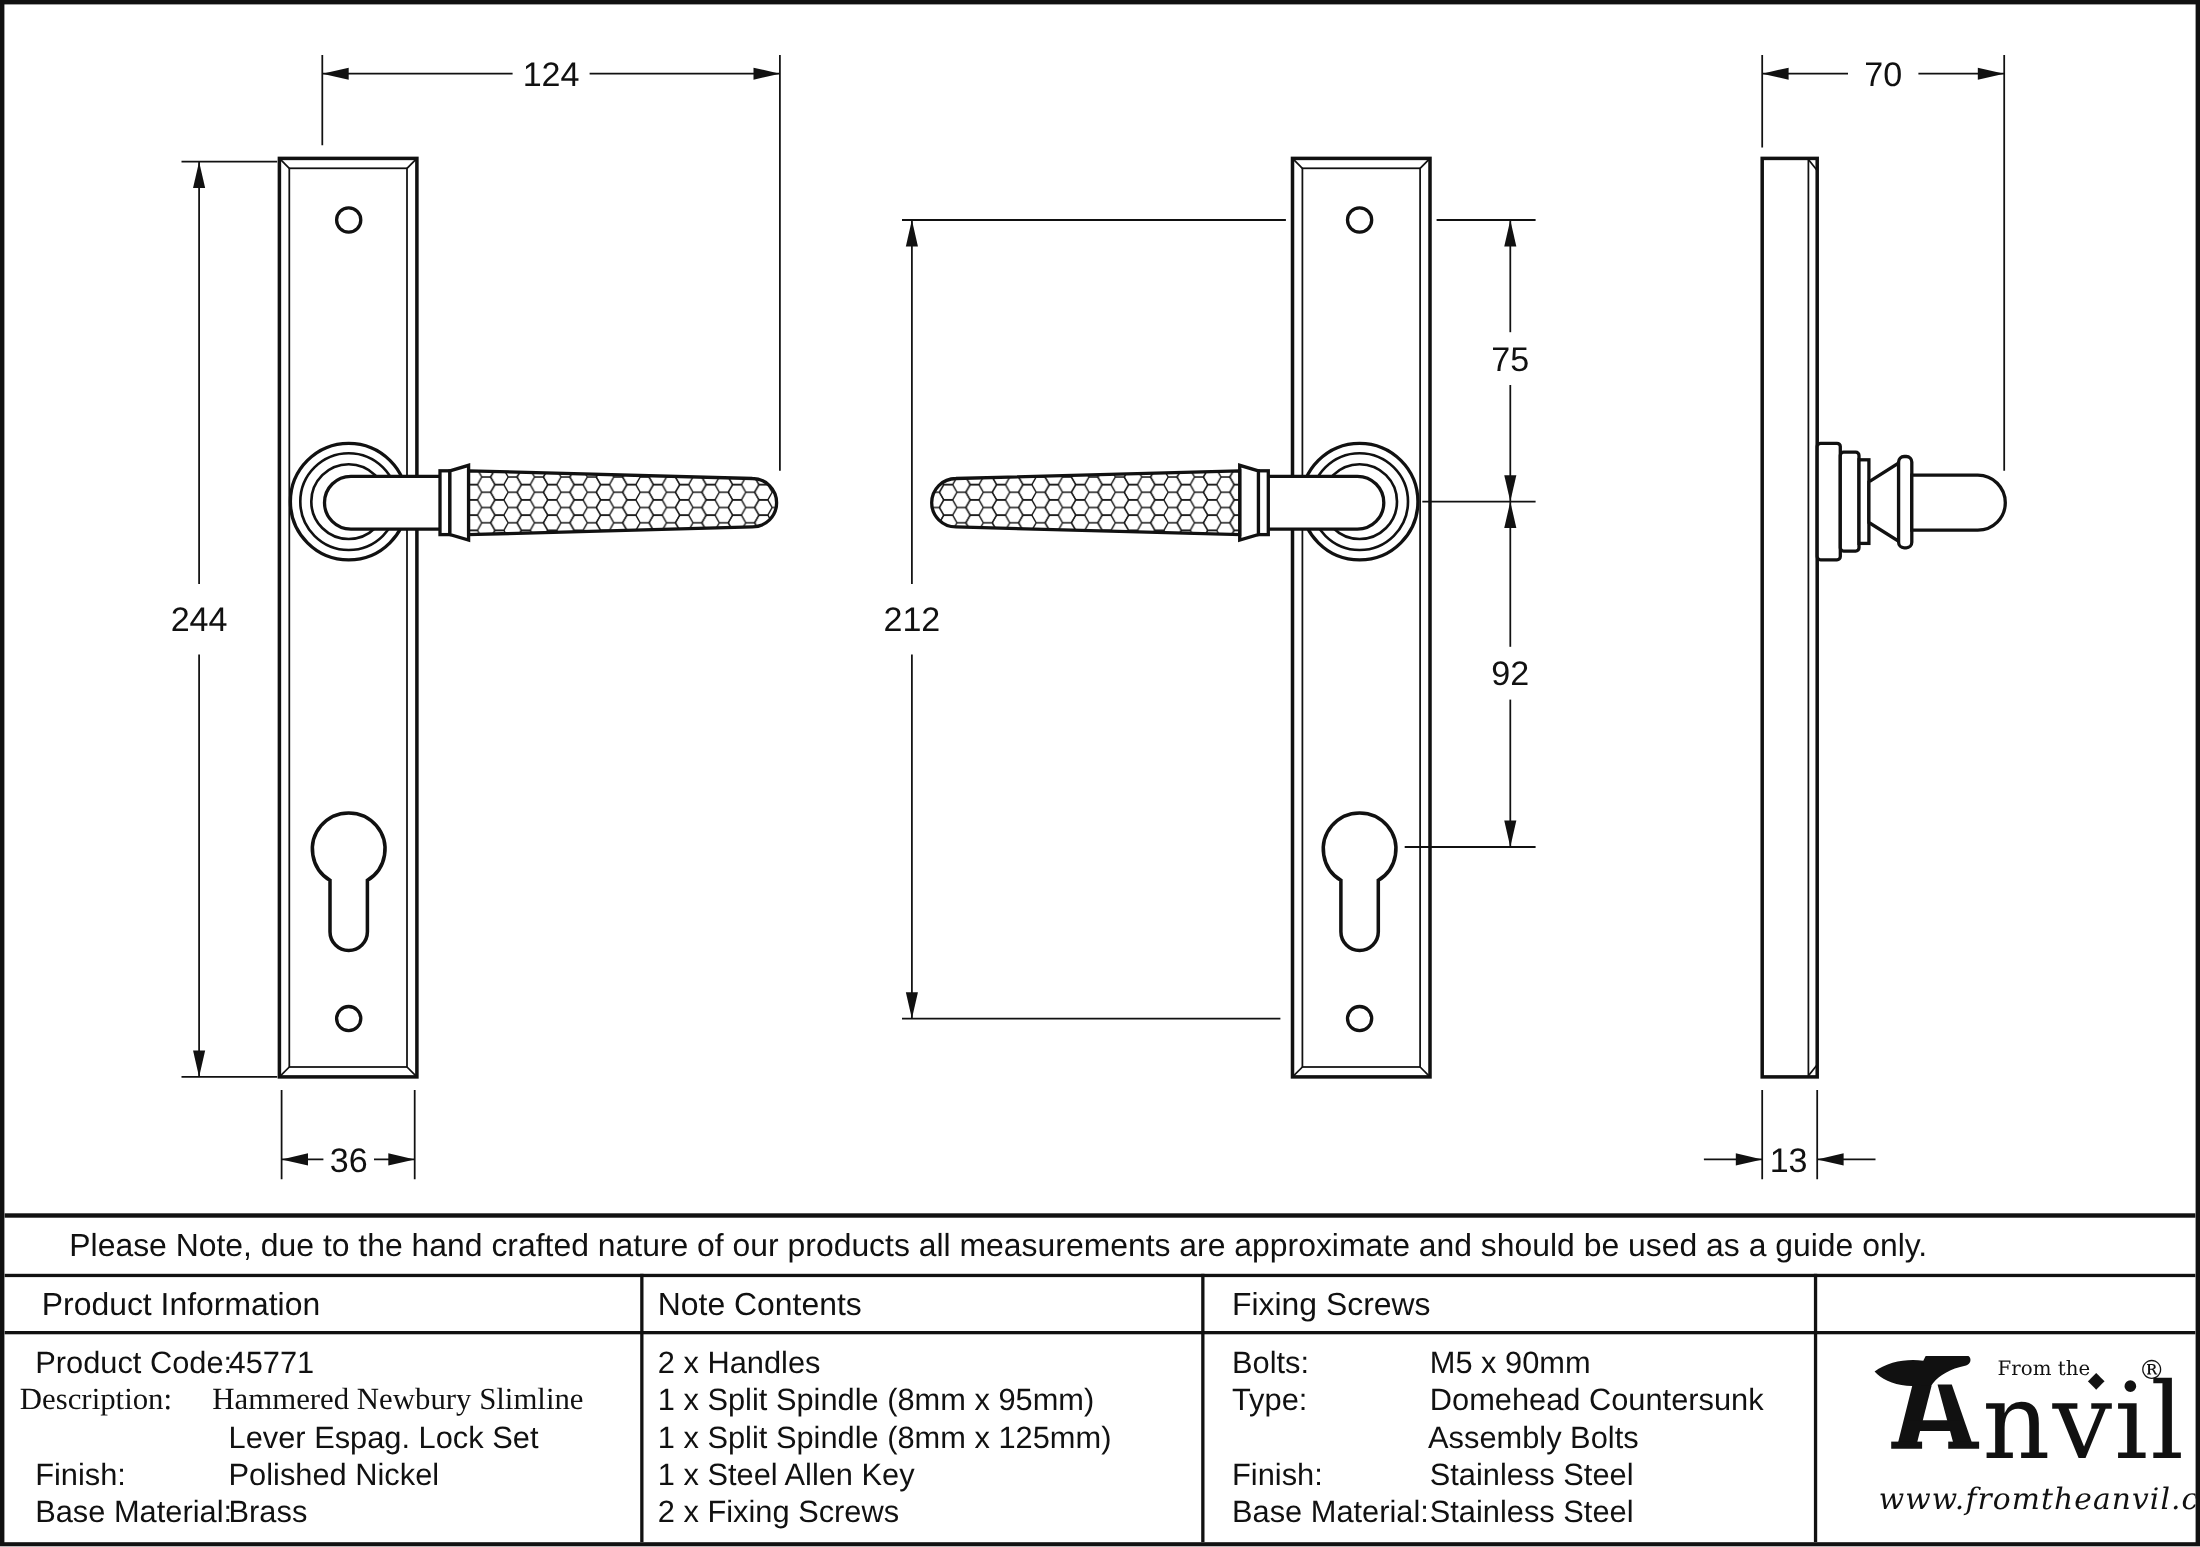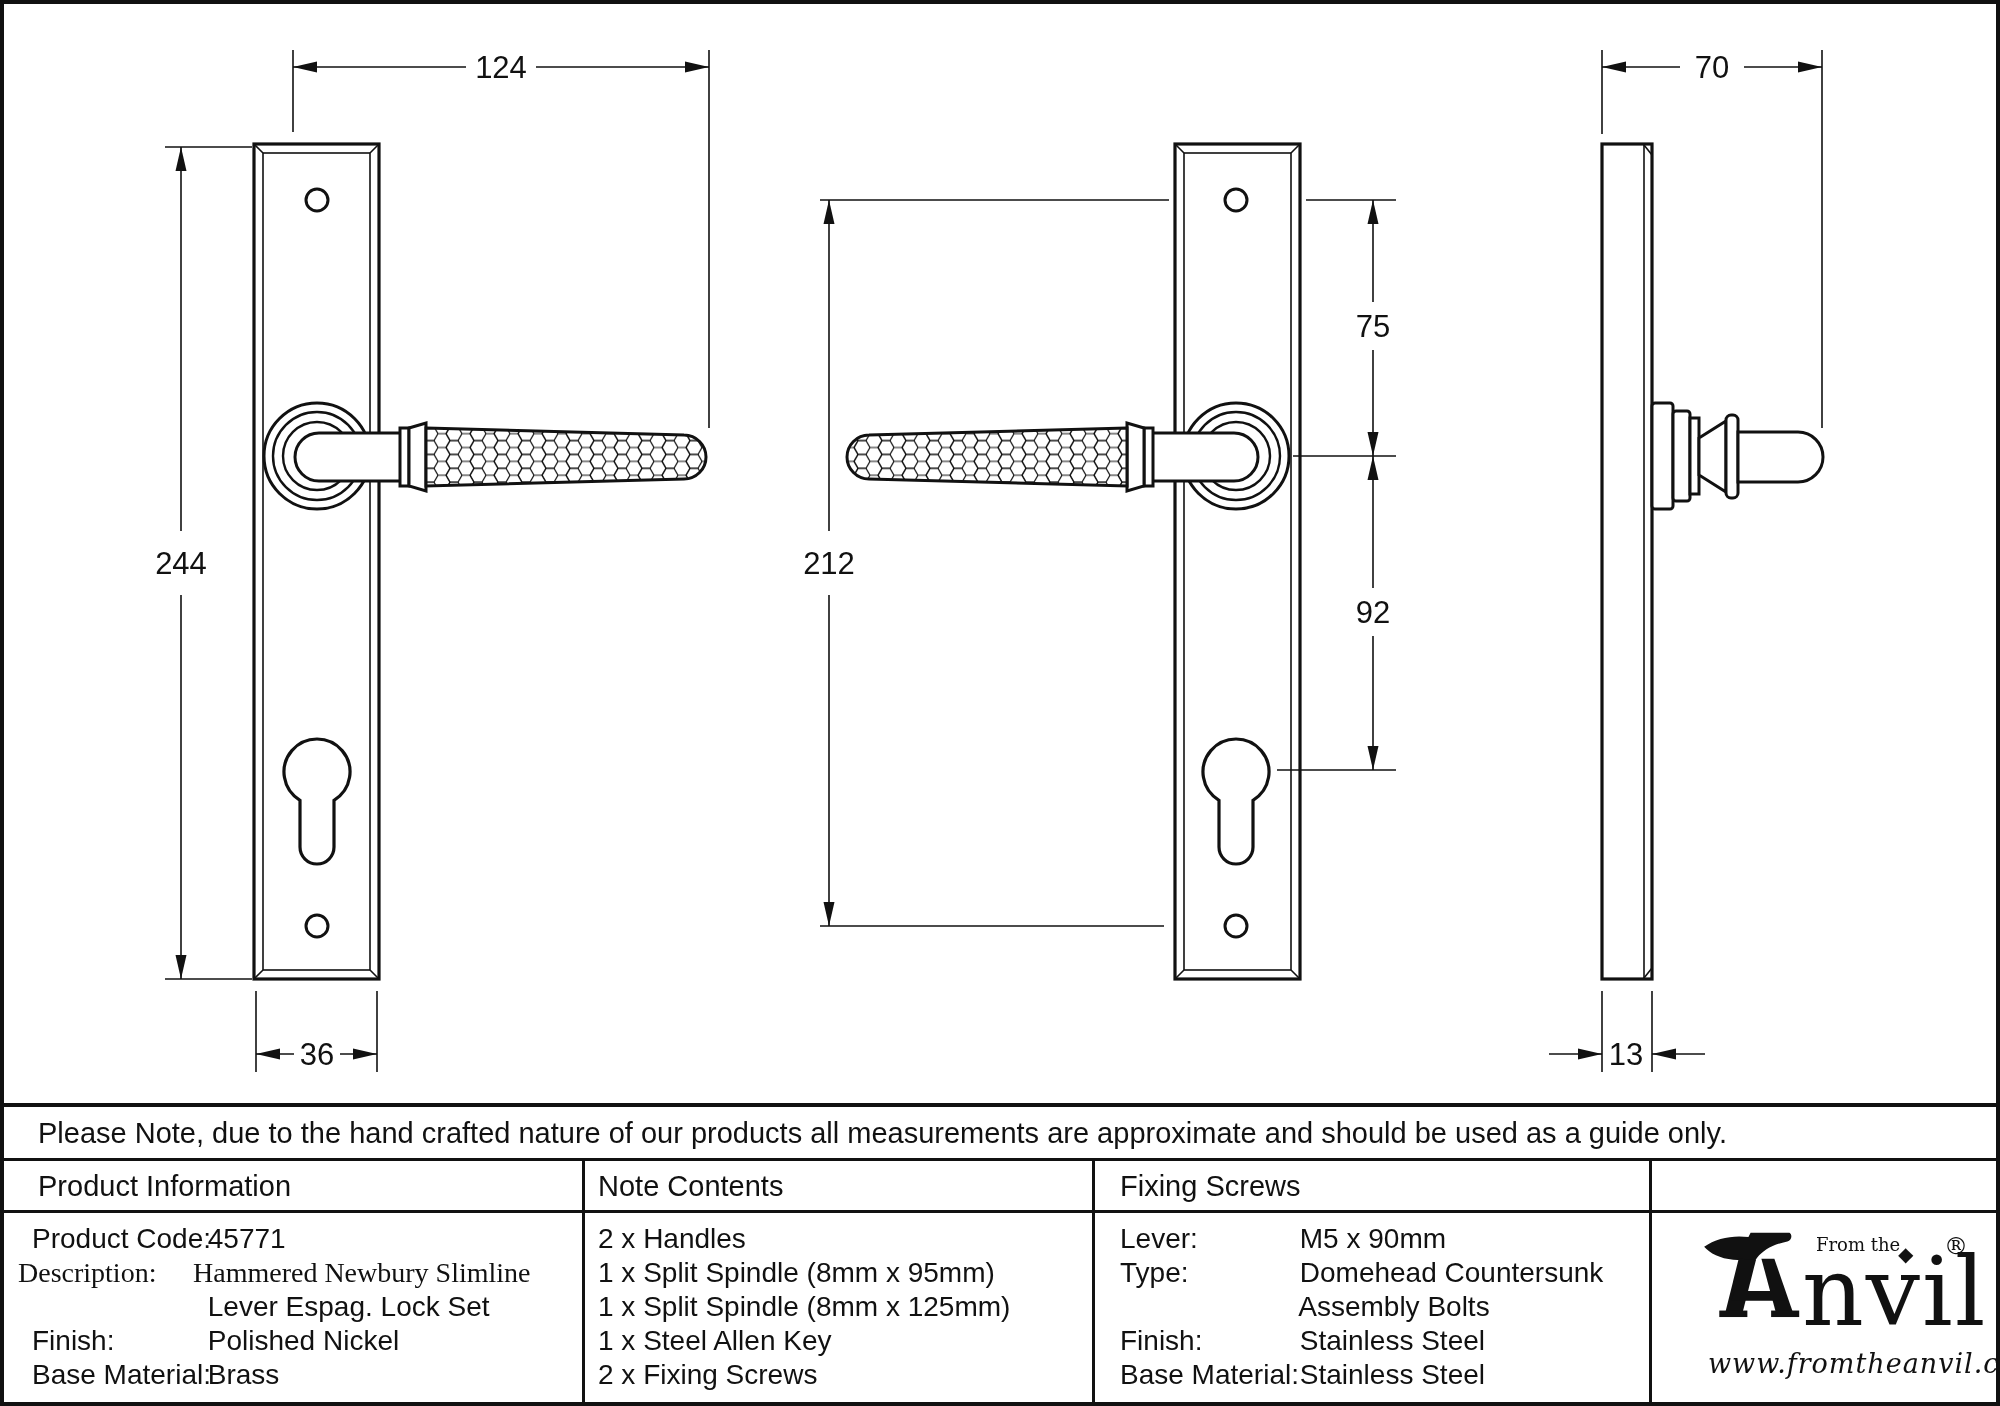--- a/index.html
+++ b/index.html
@@ -6,21 +6,21 @@
   .page{
     position:relative;width:2000px;height:1406px;background:#fff;
     box-sizing:border-box;border:4px solid #111;overflow:hidden;
     font-family:"Liberation Sans",sans-serif;color:#111;
   }
   svg text{font-family:"Liberation Sans",sans-serif;fill:#111;}
   .dimlabel{font-size:31px;}
   .abs{position:absolute;}
   .hline{position:absolute;left:0;width:1992px;background:#111;}
   .vline{position:absolute;width:3px;background:#111;}
-  .note-text{position:absolute;font-size:29px;}
+  .note-text{position:absolute;font-size:29px;margin-left:25px;}
   .hdr{position:absolute;font-size:29px;}
   .cell-line{position:absolute;font-size:28px;white-space:nowrap;}
   .lbl{display:inline-block;}
   .logo-fromthe{position:absolute;font-family:"DejaVu Serif",serif;font-size:18px;}
   .logo-anvil{position:absolute;font-family:"DejaVu Serif",serif;font-size:96px;line-height:1;font-weight:500;letter-spacing:2px;}
   .logo-diamond{position:absolute;font-size:20px;}
   .logo-reg{position:absolute;font-family:"DejaVu Serif",serif;font-size:24px;}
   .logo-url{position:absolute;font-family:"DejaVu Serif",serif;font-style:italic;font-size:27px;letter-spacing:1px;}
 </style>
 </head>
@@ -224,21 +224,21 @@
     <span>Brass</span>
   </div>
 
   <div class="cell-line" style="left:594px;top:1219px;">2 x Handles</div>
   <div class="cell-line" style="left:594px;top:1253px;">1 x Split Spindle (8mm x 95mm)</div>
   <div class="cell-line" style="left:594px;top:1287px;">1 x Split Spindle (8mm x 125mm)</div>
   <div class="cell-line" style="left:594px;top:1321px;">1 x Steel Allen Key</div>
   <div class="cell-line" style="left:594px;top:1355px;">2 x Fixing Screws</div>
 
   <div class="cell-line" style="left:1116px;top:1219px;">
-    <span class="lbl" style="width:172px;">Lever:</span>
+    <span class="lbl" style="width:172px;">Bolts:</span>
     <span>M5 x 90mm</span>
   </div>
   <div class="cell-line" style="left:1116px;top:1253px;">
     <span class="lbl" style="width:172px;">Type:</span>
     <span>Domehead Countersunk</span>
   </div>
   <div class="cell-line" style="left:1116px;top:1287px;">
     <span class="lbl" style="width:172px;"></span>
     <span>Assembly Bolts</span>
   </div>

